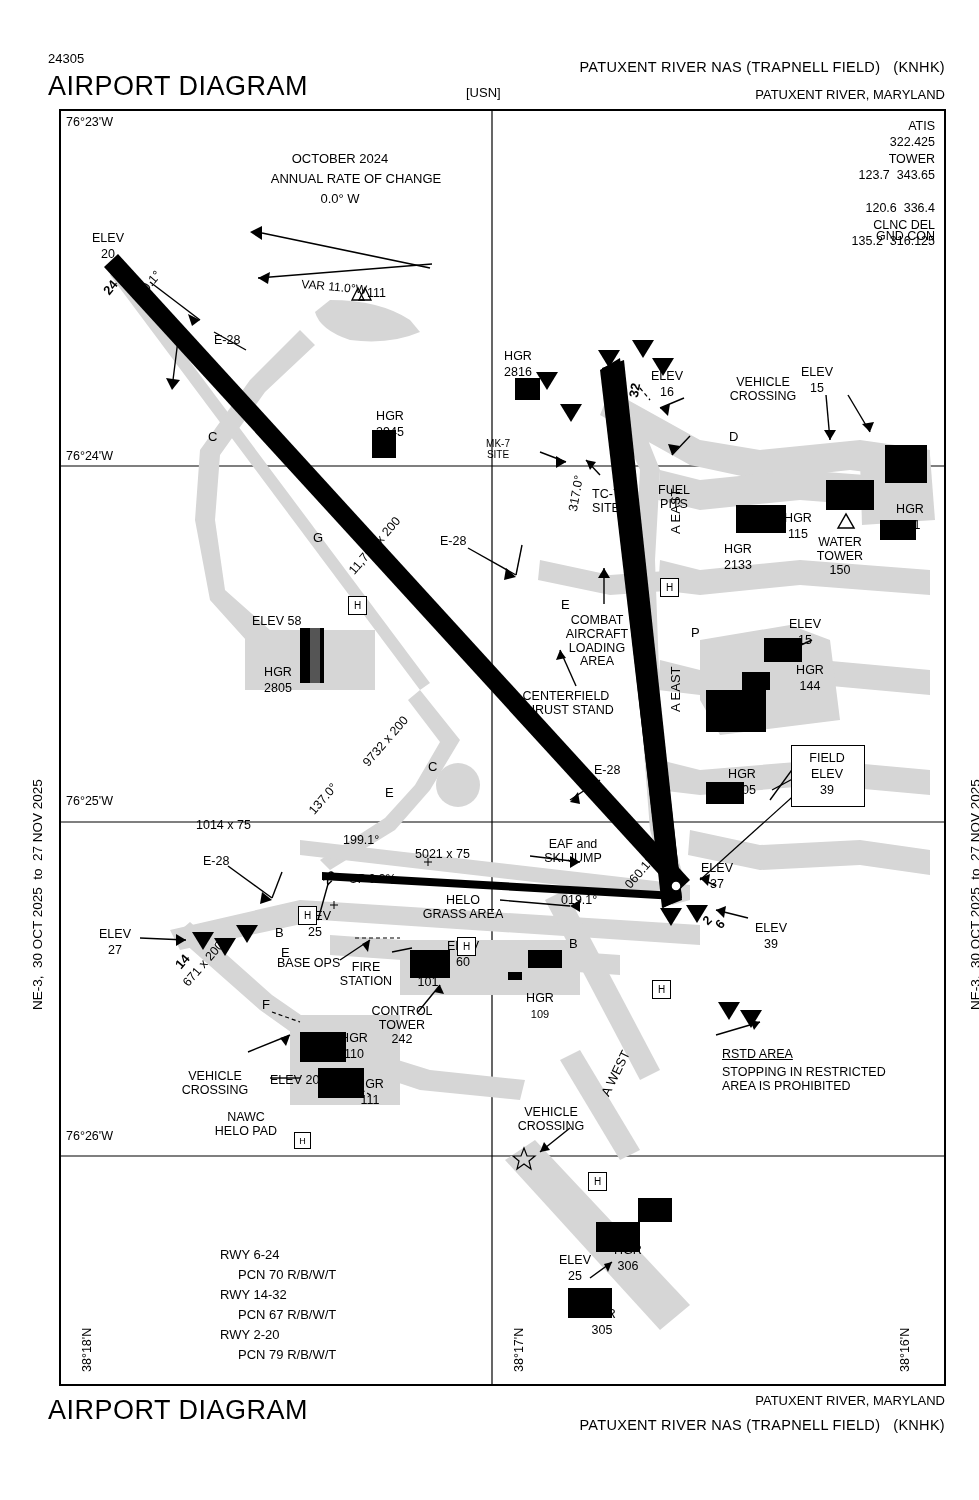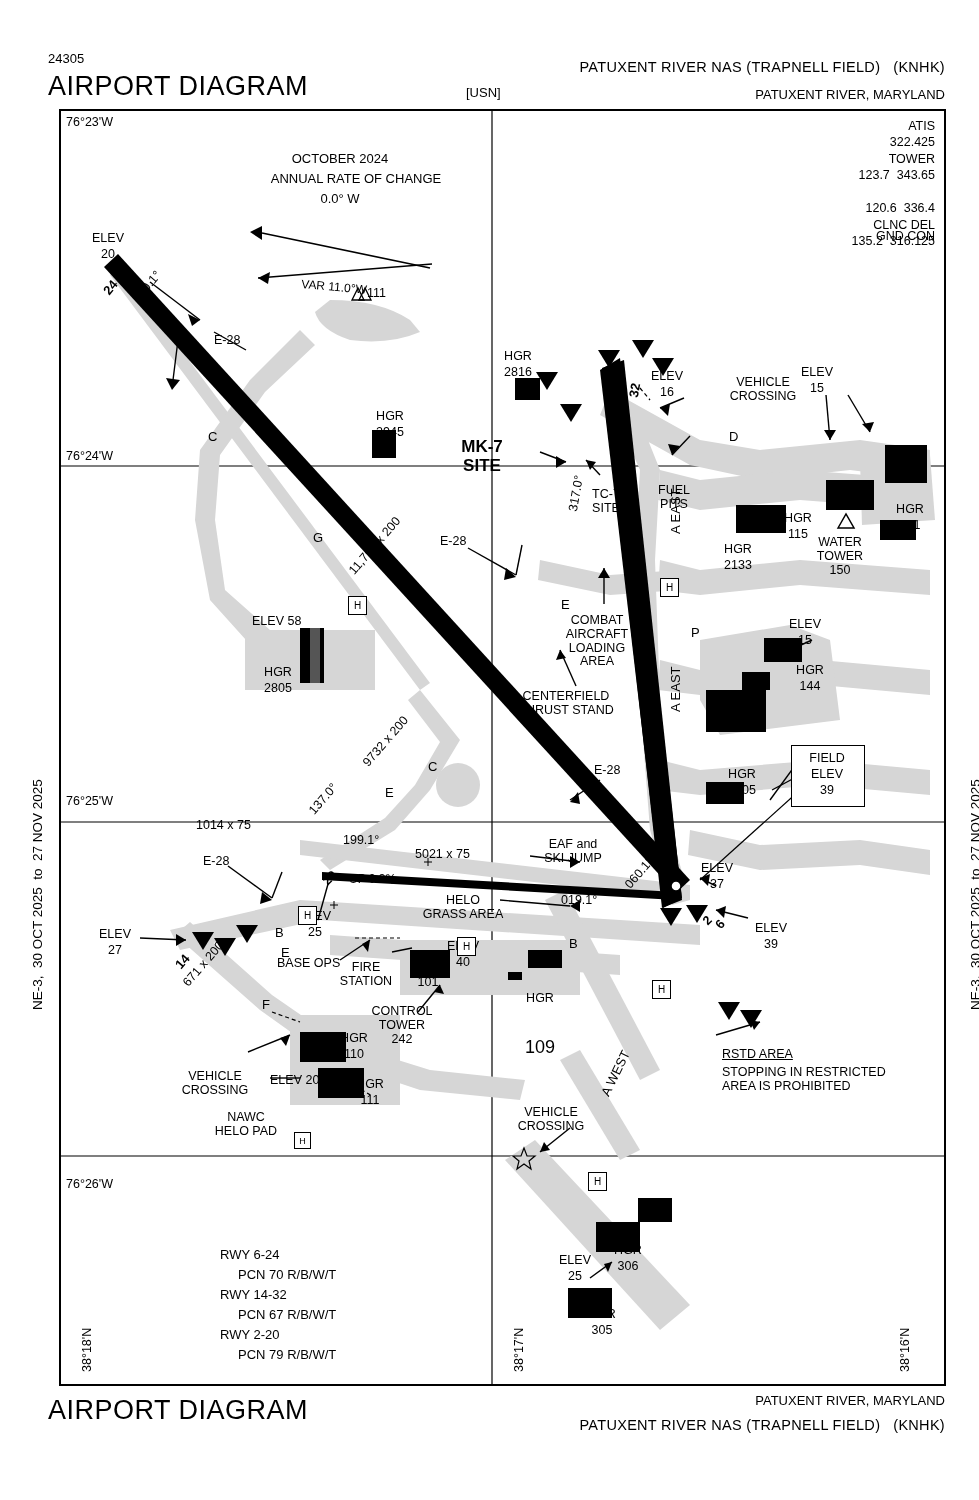--- a/index.html
+++ b/index.html
@@ -229,21 +229,21 @@
 <div class="t r" style="left:700px;top:235px;width:235px;font-size:12.5px;">135.2  316.125</div>
 
 <div class="t c" style="left:210px;top:152px;width:260px;font-size:13px;">OCTOBER 2024</div>
 <div class="t c" style="left:226px;top:172px;width:260px;font-size:13px;">ANNUAL RATE OF CHANGE</div>
 <div class="t c" style="left:210px;top:192px;width:260px;font-size:13px;">0.0° W</div>
 <div class="vt" style="left:302px;top:277px;transform:rotate(5deg);font-size:12px;">VAR 11.0°W</div>
 
 <div class="t" style="left:66px;top:116px;font-size:12.5px;">76°23'W</div>
 <div class="t" style="left:66px;top:450px;font-size:12.5px;">76°24'W</div>
 <div class="t" style="left:66px;top:795px;font-size:12.5px;">76°25'W</div>
-<div class="t" style="left:66px;top:1130px;font-size:12.5px;margin-top:48px;">76°26'W</div>
+<div class="t" style="left:66px;top:1130px;font-size:12.5px;">76°26'W</div>
 <div class="vt" style="left:80px;top:1372px;transform:rotate(-90deg);font-size:12.5px;">38°18'N</div>
 <div class="vt" style="left:512px;top:1372px;transform:rotate(-90deg);font-size:12.5px;">38°17'N</div>
 <div class="vt" style="left:898px;top:1372px;transform:rotate(-90deg);font-size:12.5px;">38°16'N</div>
 
 <div class="vt" style="left:100px;top:288px;transform:rotate(-50deg);font-size:13px;font-weight:bold;">24</div>
 <div class="vt" style="left:130px;top:296px;transform:rotate(-50deg);font-size:12.5px;">240.1°</div>
 <div class="vt" style="left:346px;top:568px;transform:rotate(-49deg);font-size:12.5px;">11,799 x 200</div>
 <div class="vt" style="left:622px;top:882px;transform:rotate(-49deg);font-size:12.5px;">060.1°</div>
 <div class="vt" style="left:712px;top:922px;transform:rotate(-49deg);font-size:13px;font-weight:bold;">6</div>
 
@@ -288,21 +288,21 @@
 <div class="t c" style="left:744px;top:922px;width:54px;font-size:12.5px;">ELEV</div>
 <div class="t c" style="left:744px;top:938px;width:54px;font-size:12.5px;">39</div>
 
 <div class="t c" style="left:88px;top:928px;width:54px;font-size:12.5px;">ELEV</div>
 <div class="t c" style="left:88px;top:944px;width:54px;font-size:12.5px;">27</div>
 
 <div class="t c" style="left:288px;top:910px;width:54px;font-size:12.5px;">ELEV</div>
 <div class="t c" style="left:288px;top:926px;width:54px;font-size:12.5px;">25</div>
 
 <div class="t c" style="left:436px;top:940px;width:54px;font-size:12.5px;">ELEV</div>
-<div class="t c" style="left:436px;top:956px;width:54px;font-size:12.5px;">40</div>
+<div class="t c" style="left:436px;top:956px;width:54px;font-size:12.5px;">60</div>
 
 <div class="t" style="left:270px;top:1074px;font-size:12.5px;">ELEV 20</div>
 
 <div class="t c" style="left:548px;top:1254px;width:54px;font-size:12.5px;">ELEV</div>
 <div class="t c" style="left:548px;top:1270px;width:54px;font-size:12.5px;">25</div>
 
 <div class="t c" style="left:490px;top:350px;width:56px;font-size:12.5px;">HGR</div>
 <div class="t c" style="left:490px;top:366px;width:56px;font-size:12.5px;">2816</div>
 
 <div class="t c" style="left:362px;top:410px;width:56px;font-size:12.5px;">HGR</div>
@@ -323,38 +323,38 @@
 <div class="t c" style="left:782px;top:664px;width:56px;font-size:12.5px;">HGR</div>
 <div class="t c" style="left:782px;top:680px;width:56px;font-size:12.5px;">144</div>
 
 <div class="t c" style="left:714px;top:768px;width:56px;font-size:12.5px;">HGR</div>
 <div class="t c" style="left:714px;top:784px;width:56px;font-size:12.5px;">2905</div>
 
 <div class="t c" style="left:400px;top:960px;width:56px;font-size:12.5px;">HGR</div>
 <div class="t c" style="left:400px;top:976px;width:56px;font-size:12.5px;text-align:center;">101</div>
 
 <div class="t c" style="left:512px;top:992px;width:56px;font-size:12.5px;">HGR</div>
-<div class="t c" style="left:512px;top:1008px;width:56px;font-size:18px;margin-top:30px;">109</div>
+<div class="t c" style="left:512px;top:1008px;width:56px;font-size:11px;">109</div>
 
 <div class="t c" style="left:326px;top:1032px;width:56px;font-size:12.5px;">HGR</div>
 <div class="t c" style="left:326px;top:1048px;width:56px;font-size:12.5px;">110</div>
 
 <div class="t c" style="left:342px;top:1078px;width:56px;font-size:12.5px;">HGR</div>
 <div class="t c" style="left:342px;top:1094px;width:56px;font-size:12.5px;">111</div>
 
 <div class="t c" style="left:600px;top:1244px;width:56px;font-size:12.5px;">HGR</div>
 <div class="t c" style="left:600px;top:1260px;width:56px;font-size:12.5px;">306</div>
 
 <div class="t c" style="left:574px;top:1308px;width:56px;font-size:12.5px;">HGR</div>
 <div class="t c" style="left:574px;top:1324px;width:56px;font-size:12.5px;">305</div>
 
 <div class="t" style="left:367px;top:287px;font-size:12.5px;">111</div>
 <div class="t c" style="left:708px;top:376px;width:110px;font-size:12.5px;">VEHICLE
 CROSSING</div>
-<div class="t c" style="left:454px;top:438px;width:56px;font-size:17px;font-weight:bold;">MK-7
+<div class="t c" style="left:470px;top:438px;width:56px;font-size:10px;">MK-7
 SITE</div>
 <div class="t c" style="left:646px;top:448px;width:56px;font-size:12.5px;margin-top:36px;">FUEL
 PITS</div>
 <div class="t c" style="left:578px;top:488px;width:56px;font-size:12.5px;">TC-7
 SITE</div>
 <div class="t c" style="left:800px;top:536px;width:80px;font-size:12.5px;">WATER
 TOWER
 150</div>
 <div class="t c" style="left:552px;top:614px;width:90px;font-size:12.5px;">COMBAT
 AIRCRAFT

